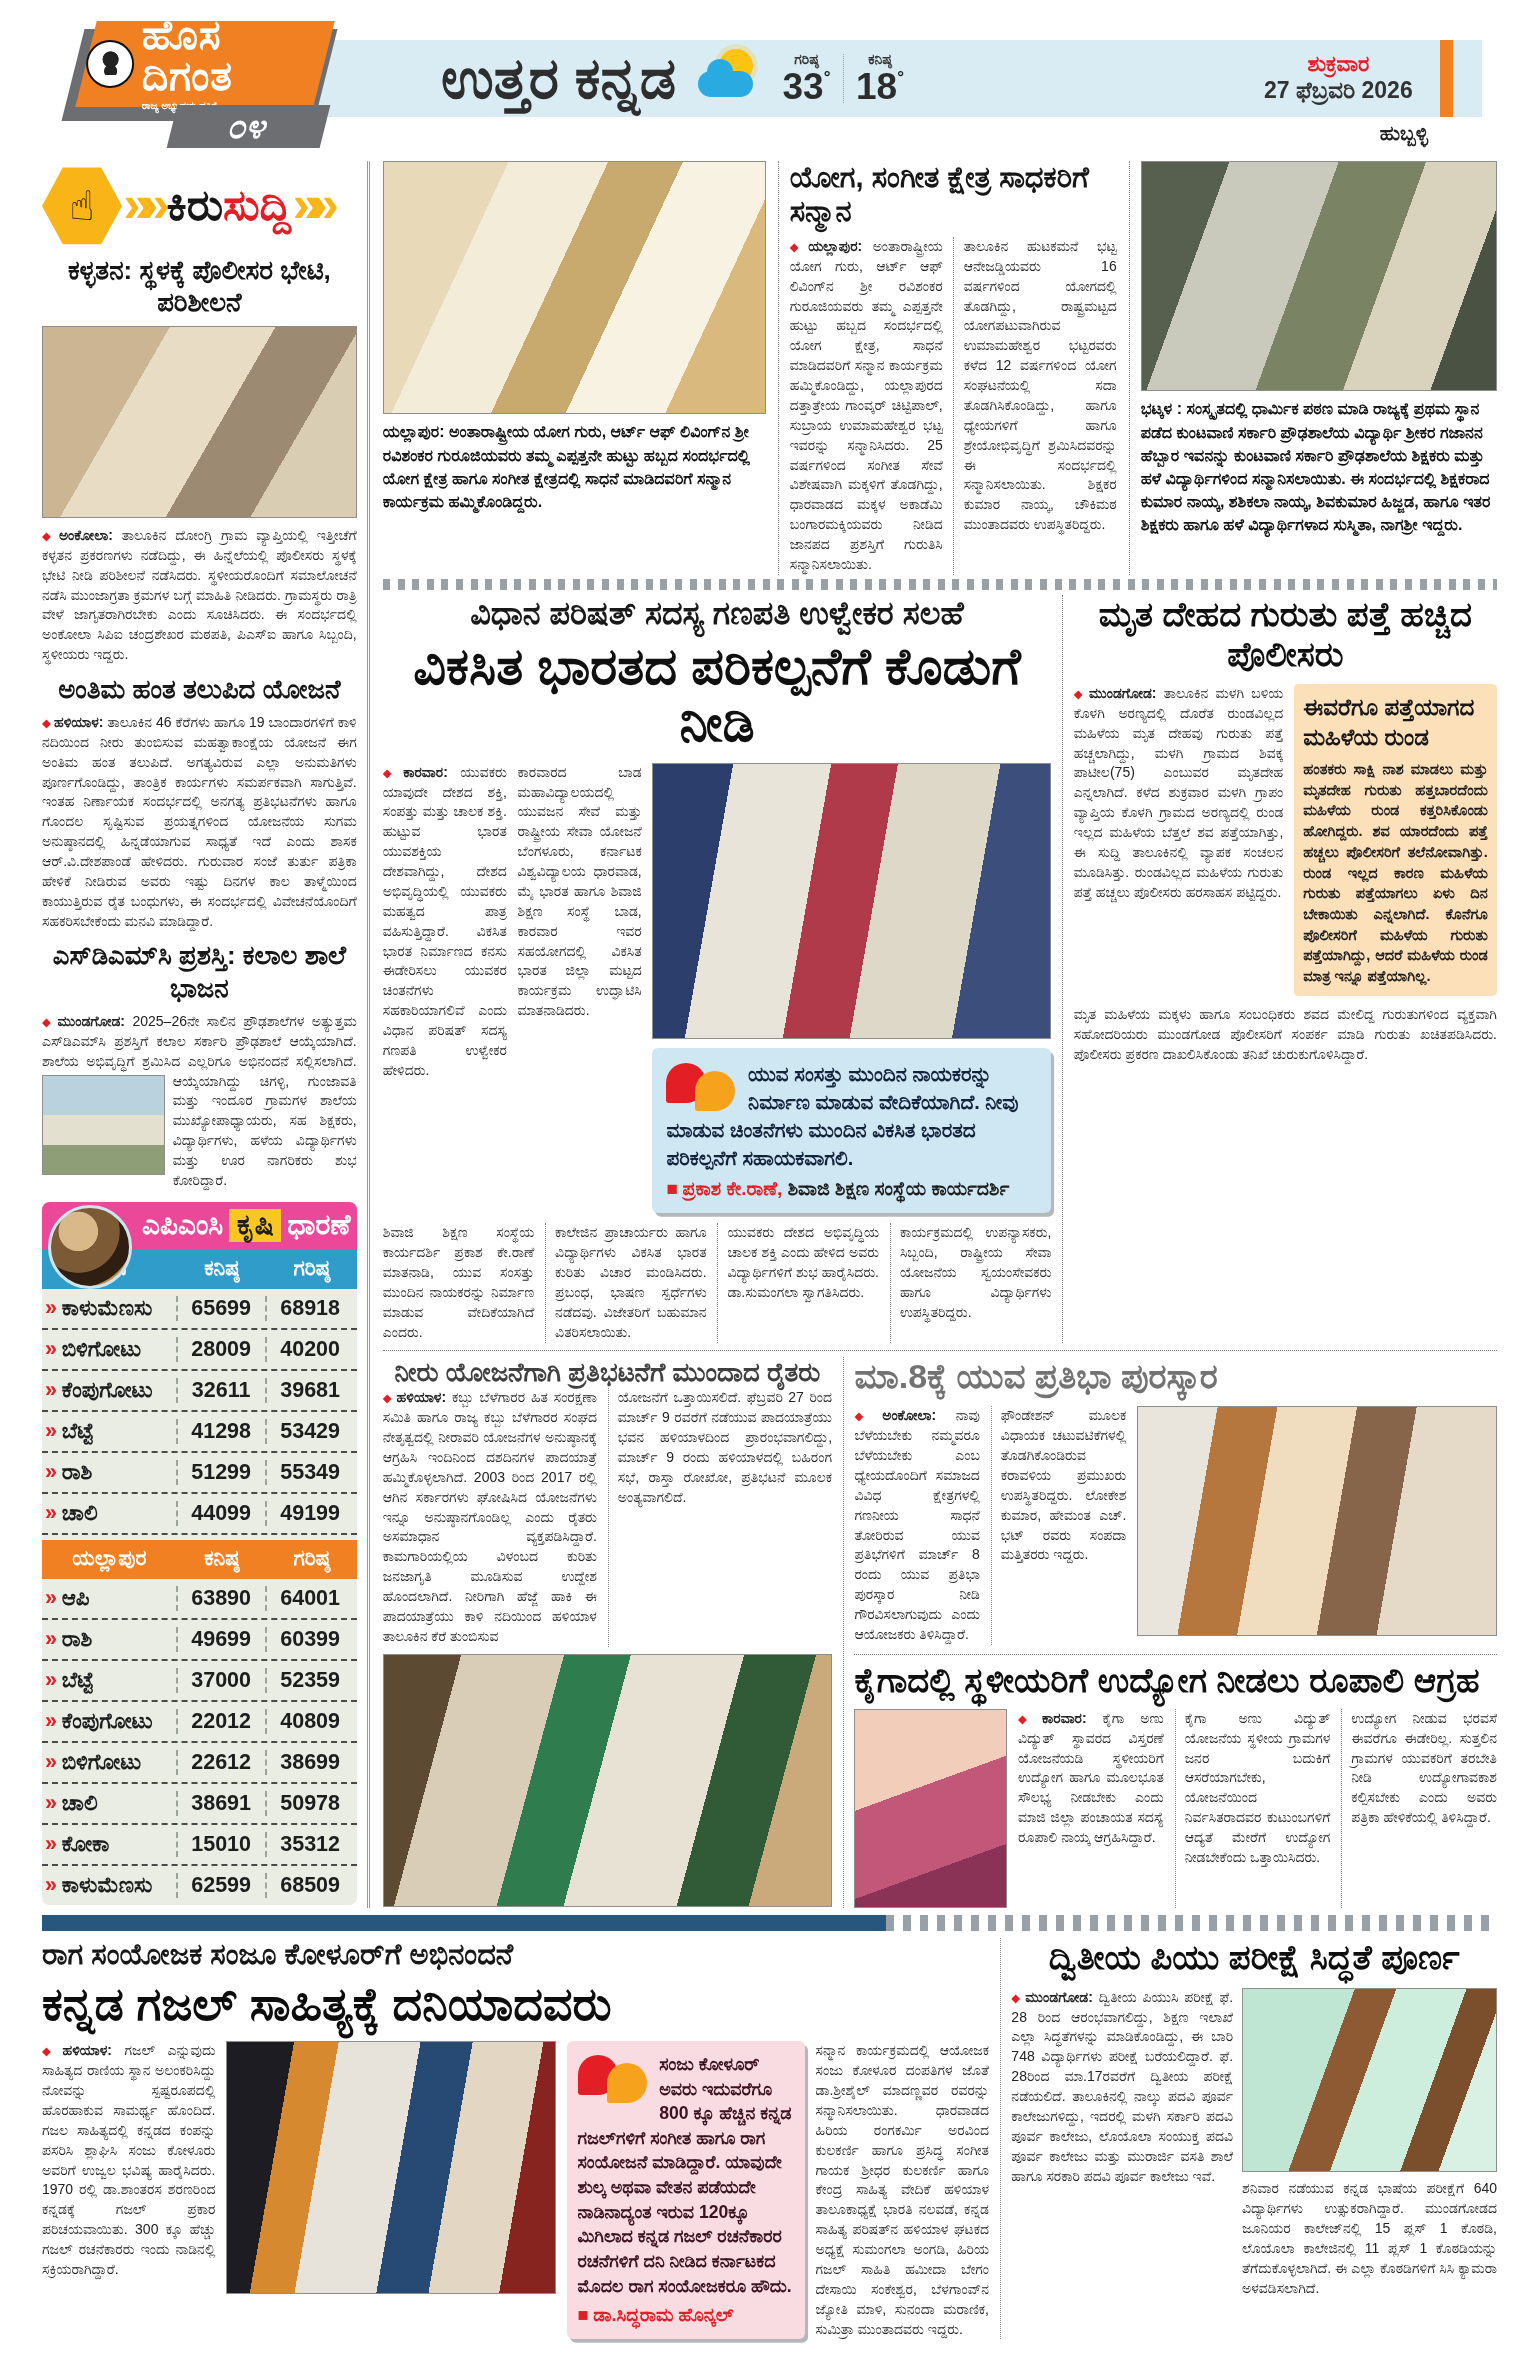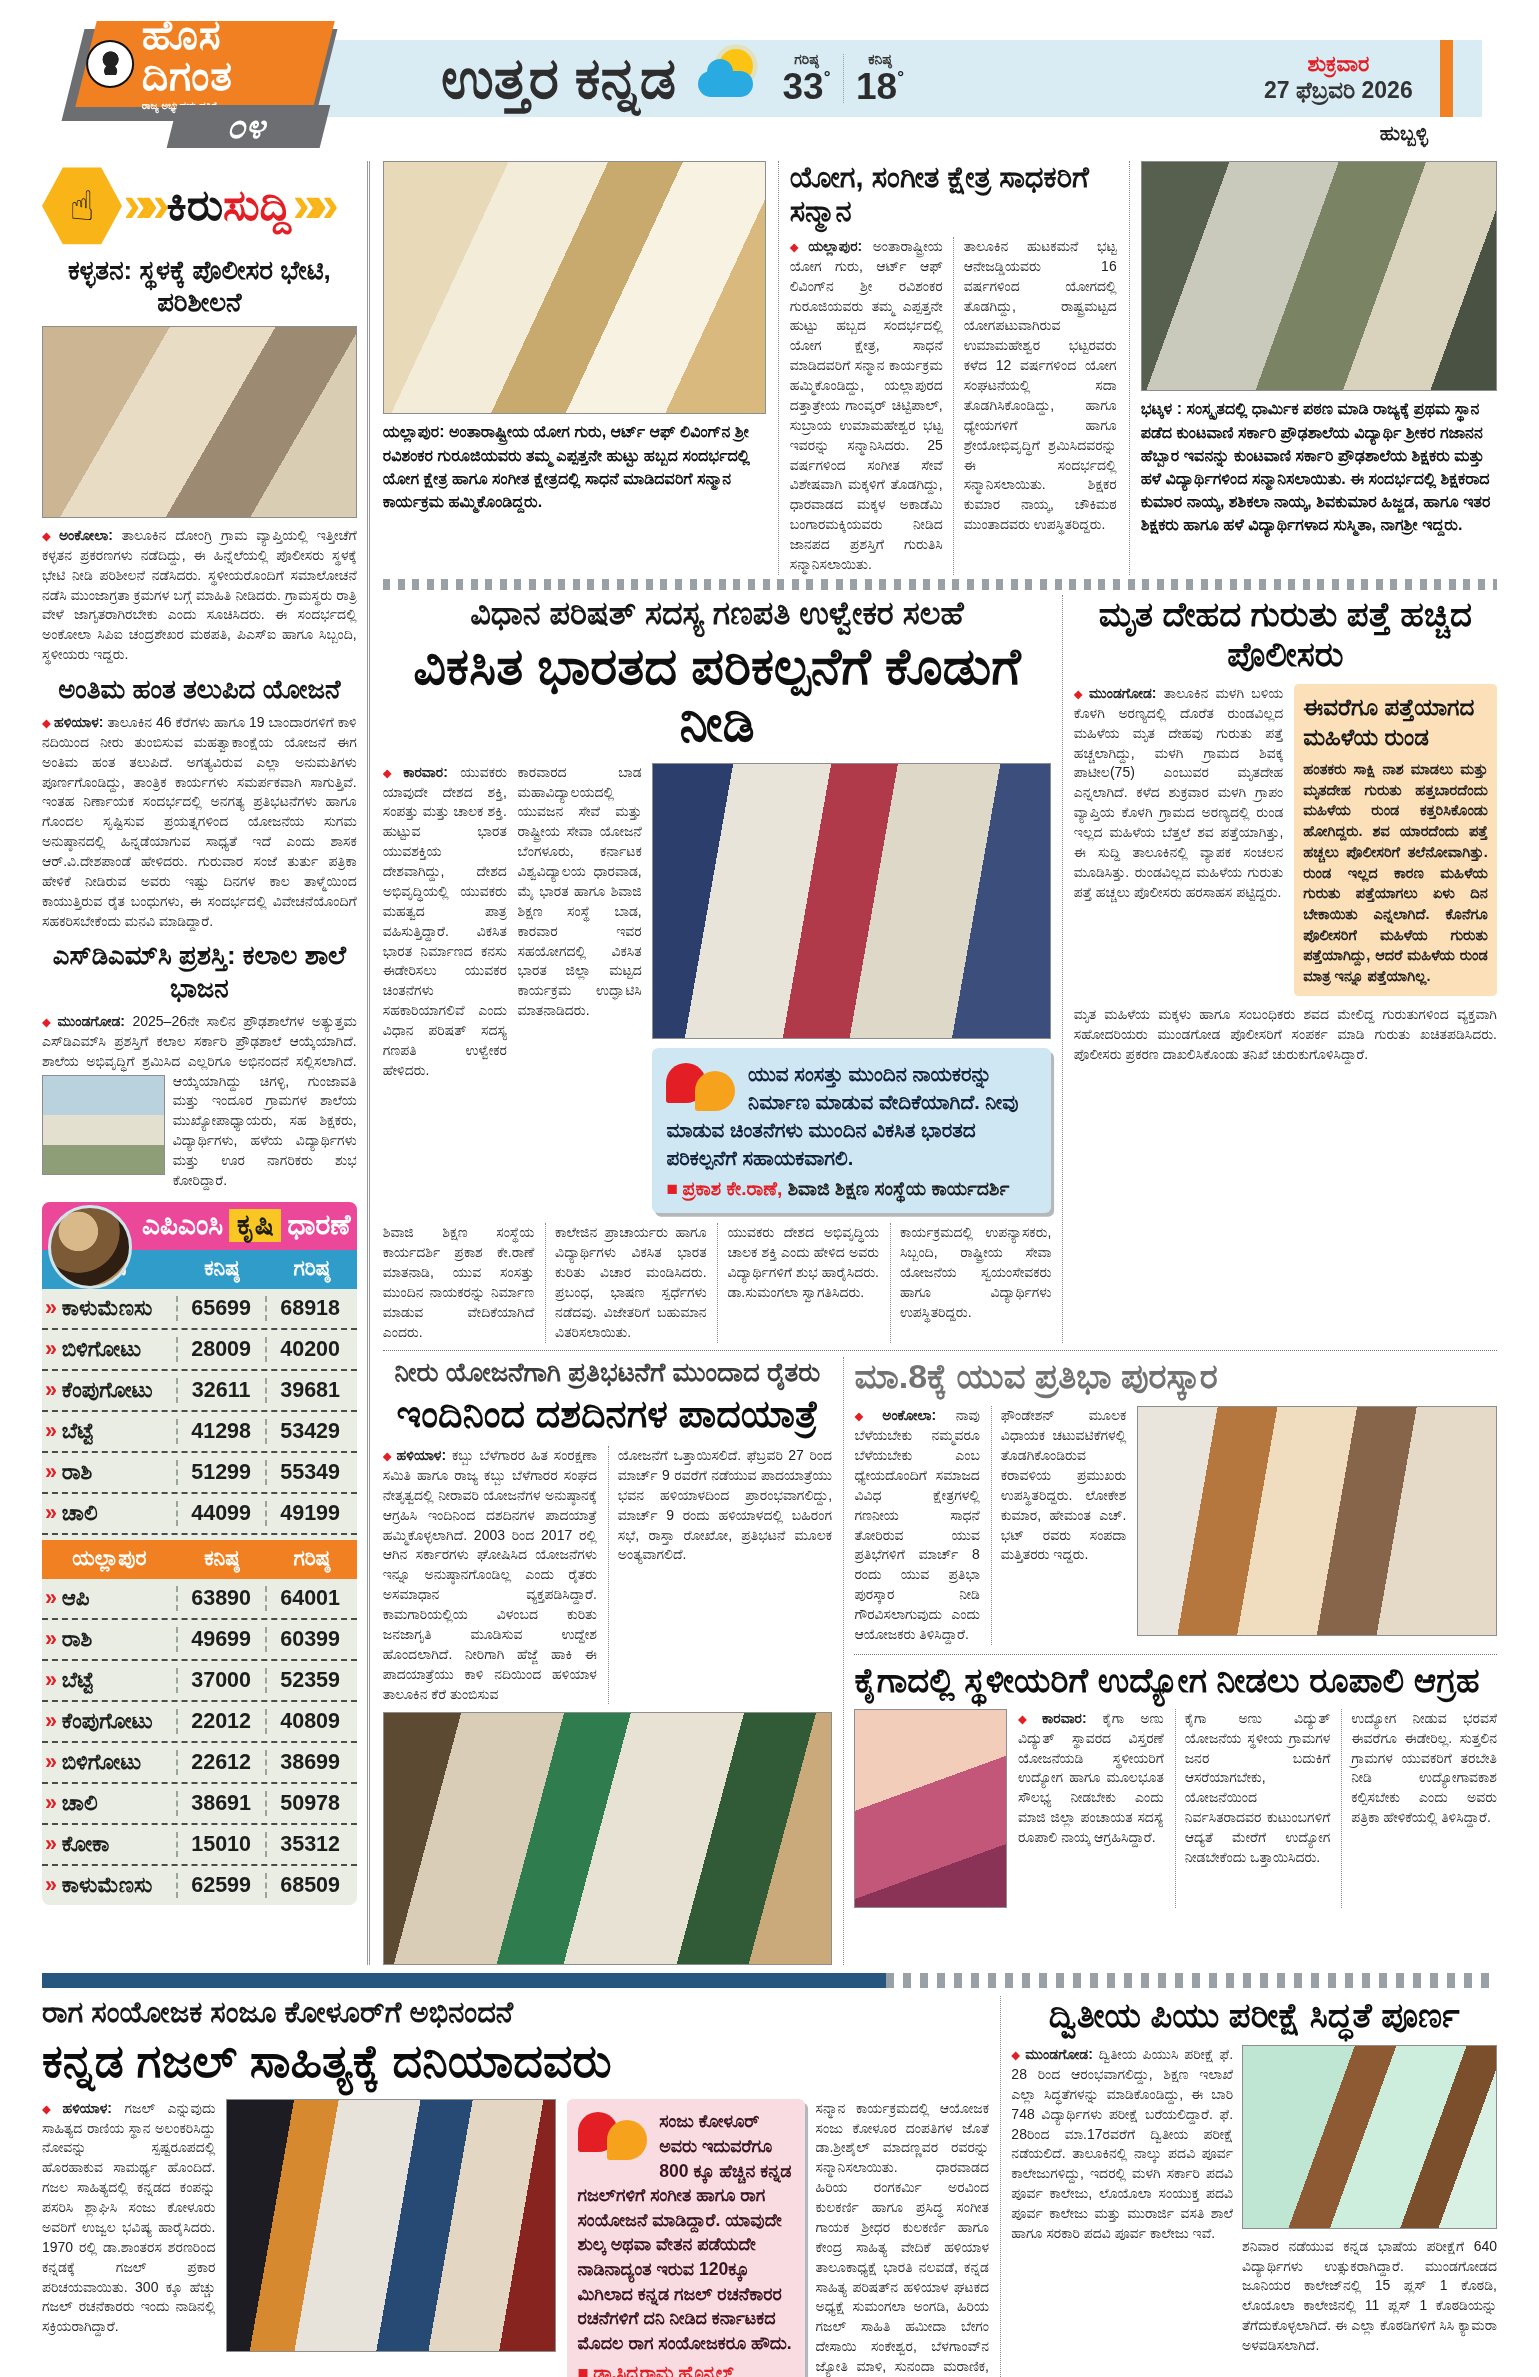--- a/index.html
+++ b/index.html
@@ -415,21 +415,20 @@
               <p>ಹಂತಕರು ಸಾಕ್ಷಿ ನಾಶ ಮಾಡಲು ಮತ್ತು ಮೃತದೇಹ ಗುರುತು ಹತ್ತಬಾರದೆಂದು ಮಹಿಳೆಯ ರುಂಡ ಕತ್ತರಿಸಿಕೊಂಡು ಹೋಗಿದ್ದರು. ಶವ ಯಾರದೆಂದು ಪತ್ತೆ ಹಚ್ಚಲು ಪೊಲೀಸರಿಗೆ ತಲೆನೋವಾಗಿತ್ತು. ರುಂಡ ಇಲ್ಲದ ಕಾರಣ ಮಹಿಳೆಯ ಗುರುತು ಪತ್ತೆಯಾಗಲು ಏಳು ದಿನ ಬೇಕಾಯಿತು ಎನ್ನಲಾಗಿದೆ. ಕೊನೆಗೂ ಪೊಲೀಸರಿಗೆ ಮಹಿಳೆಯ ಗುರುತು ಪತ್ತೆಯಾಗಿದ್ದು, ಆದರೆ ಮಹಿಳೆಯ ರುಂಡ ಮಾತ್ರ ಇನ್ನೂ ಪತ್ತೆಯಾಗಿಲ್ಲ.</p>
             </div>
           </div>
           <p class="body-txt" style="margin-top:9.2px">ಮೃತ ಮಹಿಳೆಯ ಮಕ್ಕಳು ಹಾಗೂ ಸಂಬಂಧಿಕರು ಶವದ ಮೇಲಿದ್ದ ಗುರುತುಗಳಿಂದ ವ್ಯಕ್ತವಾಗಿ ಸಹೋದರಿಯರು ಮುಂಡಗೋಡ ಪೊಲೀಸರಿಗೆ ಸಂಪರ್ಕ ಮಾಡಿ ಗುರುತು ಖಚಿತಪಡಿಸಿದರು. ಪೊಲೀಸರು ಪ್ರಕರಣ ದಾಖಲಿಸಿಕೊಂಡು ತನಿಖೆ ಚುರುಕುಗೊಳಿಸಿದ್ದಾರೆ.</p>
         </article>
       </section>
 
       <section class="band3">
         <article class="fm">
           <div class="fm-kicker">ನೀರು ಯೋಜನೆಗಾಗಿ ಪ್ರತಿಭಟನೆಗೆ ಮುಂದಾದ ರೈತರು</div>
-          <h2 class="fm-head">ಇಂದಿನಿಂದ ದಶದಿನಗಳ ಪಾದಯಾತ್ರೆ</h2>
           <div class="cols">
             <div class="body-txt">
               <span class="dateline-diamond">◆</span><span class="dl">ಹಳಿಯಾಳ:</span>
               <span>ಕಬ್ಬು ಬೆಳೆಗಾರರ ಹಿತ ಸಂರಕ್ಷಣಾ ಸಮಿತಿ ಹಾಗೂ ರಾಜ್ಯ ಕಬ್ಬು ಬೆಳೆಗಾರರ ಸಂಘದ ನೇತೃತ್ವದಲ್ಲಿ ನೀರಾವರಿ ಯೋಜನೆಗಳ ಅನುಷ್ಠಾನಕ್ಕೆ ಆಗ್ರಹಿಸಿ ಇಂದಿನಿಂದ ದಶದಿನಗಳ ಪಾದಯಾತ್ರೆ ಹಮ್ಮಿಕೊಳ್ಳಲಾಗಿದೆ. 2003 ರಿಂದ 2017 ರಲ್ಲಿ ಆಗಿನ ಸರ್ಕಾರಗಳು ಘೋಷಿಸಿದ ಯೋಜನೆಗಳು ಇನ್ನೂ ಅನುಷ್ಠಾನಗೊಂಡಿಲ್ಲ ಎಂದು ರೈತರು ಅಸಮಾಧಾನ ವ್ಯಕ್ತಪಡಿಸಿದ್ದಾರೆ. ಕಾಮಗಾರಿಯಲ್ಲಿಯ ವಿಳಂಬದ ಕುರಿತು ಜನಜಾಗೃತಿ ಮೂಡಿಸುವ ಉದ್ದೇಶ ಹೊಂದಲಾಗಿದೆ. ನೀರಿಗಾಗಿ ಹೆಜ್ಜೆ ಹಾಕಿ ಈ ಪಾದಯಾತ್ರೆಯು ಕಾಳಿ ನದಿಯಿಂದ ಹಳಿಯಾಳ ತಾಲೂಕಿನ ಕೆರೆ ತುಂಬಿಸುವ</span>
             </div>
             <div class="body-txt vdot" style="padding-left:9.2px">ಯೋಜನೆಗೆ ಒತ್ತಾಯಿಸಲಿದೆ. ಫೆಬ್ರವರಿ 27 ರಿಂದ ಮಾರ್ಚ್ 9 ರವರೆಗೆ ನಡೆಯುವ ಪಾದಯಾತ್ರೆಯು ಭವನ ಹಳಿಯಾಳದಿಂದ ಪ್ರಾರಂಭವಾಗಲಿದ್ದು, ಮಾರ್ಚ್ 9 ರಂದು ಹಳಿಯಾಳದಲ್ಲಿ ಬಹಿರಂಗ ಸಭೆ, ರಾಸ್ತಾ ರೋಖೋ, ಪ್ರತಿಭಟನೆ ಮೂಲಕ ಅಂತ್ಯವಾಗಲಿದೆ.</div>
           </div>
           <div class="ph ph-farmers"></div>
         </article>
 

